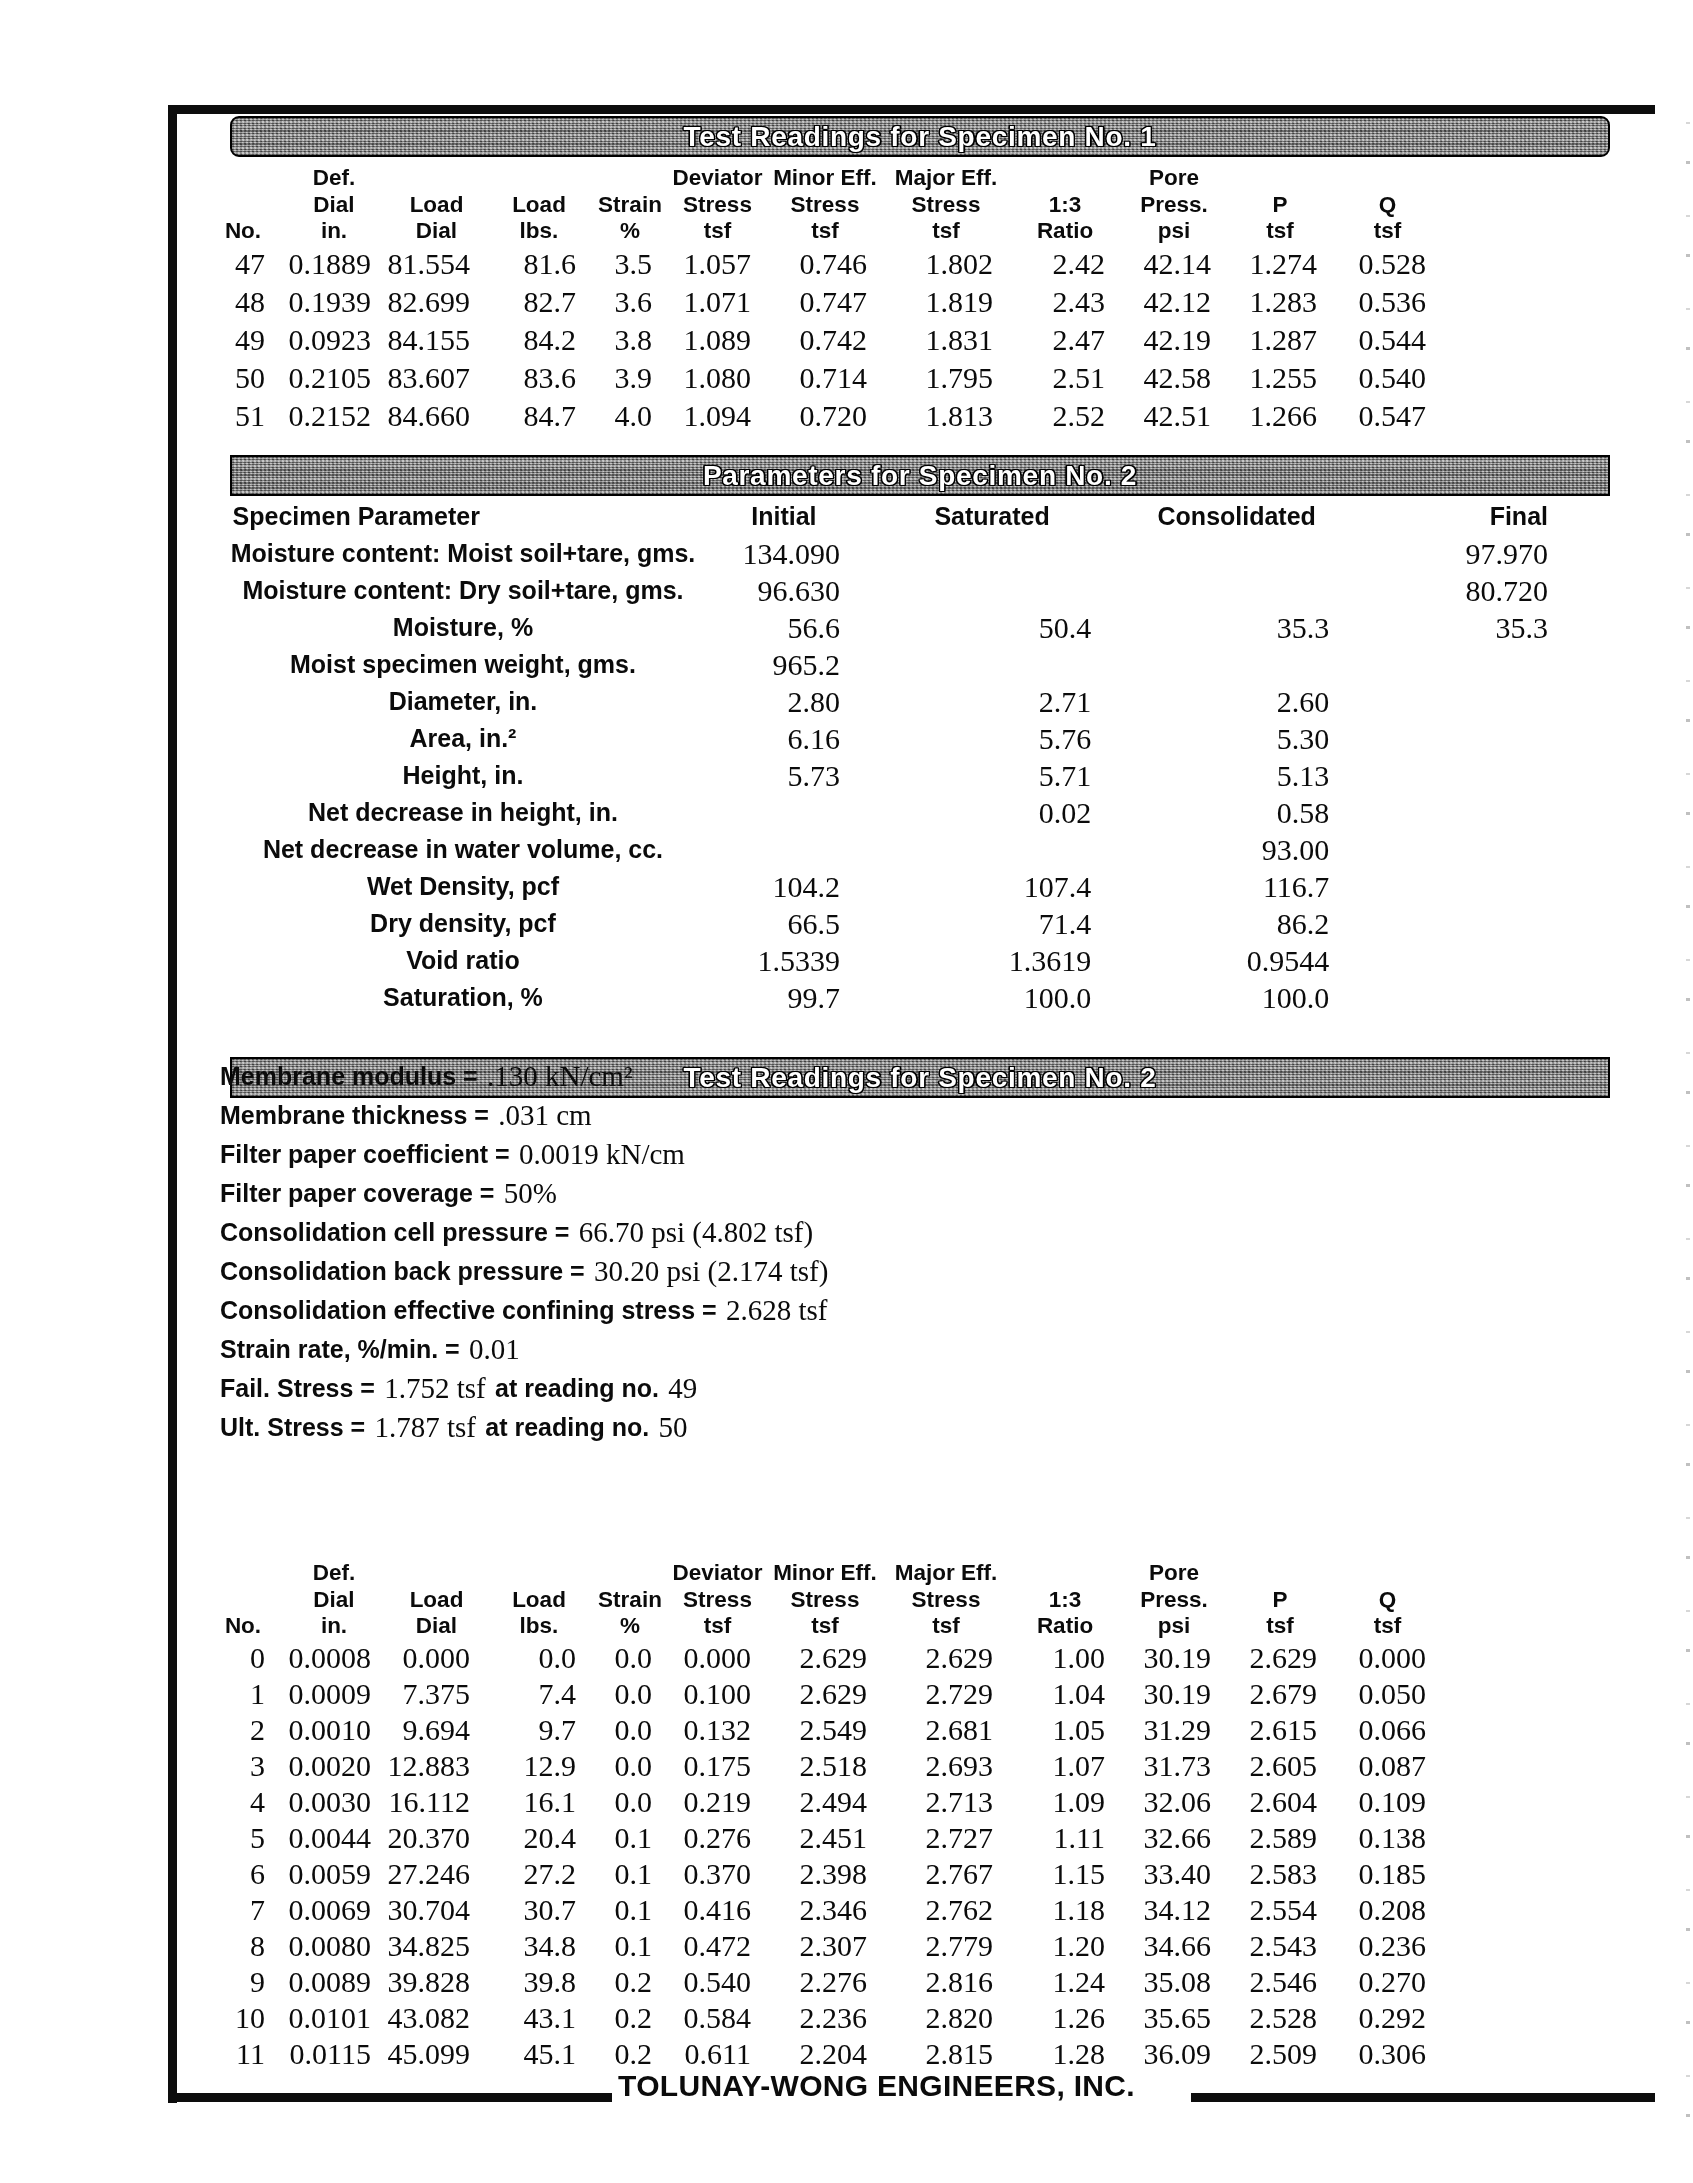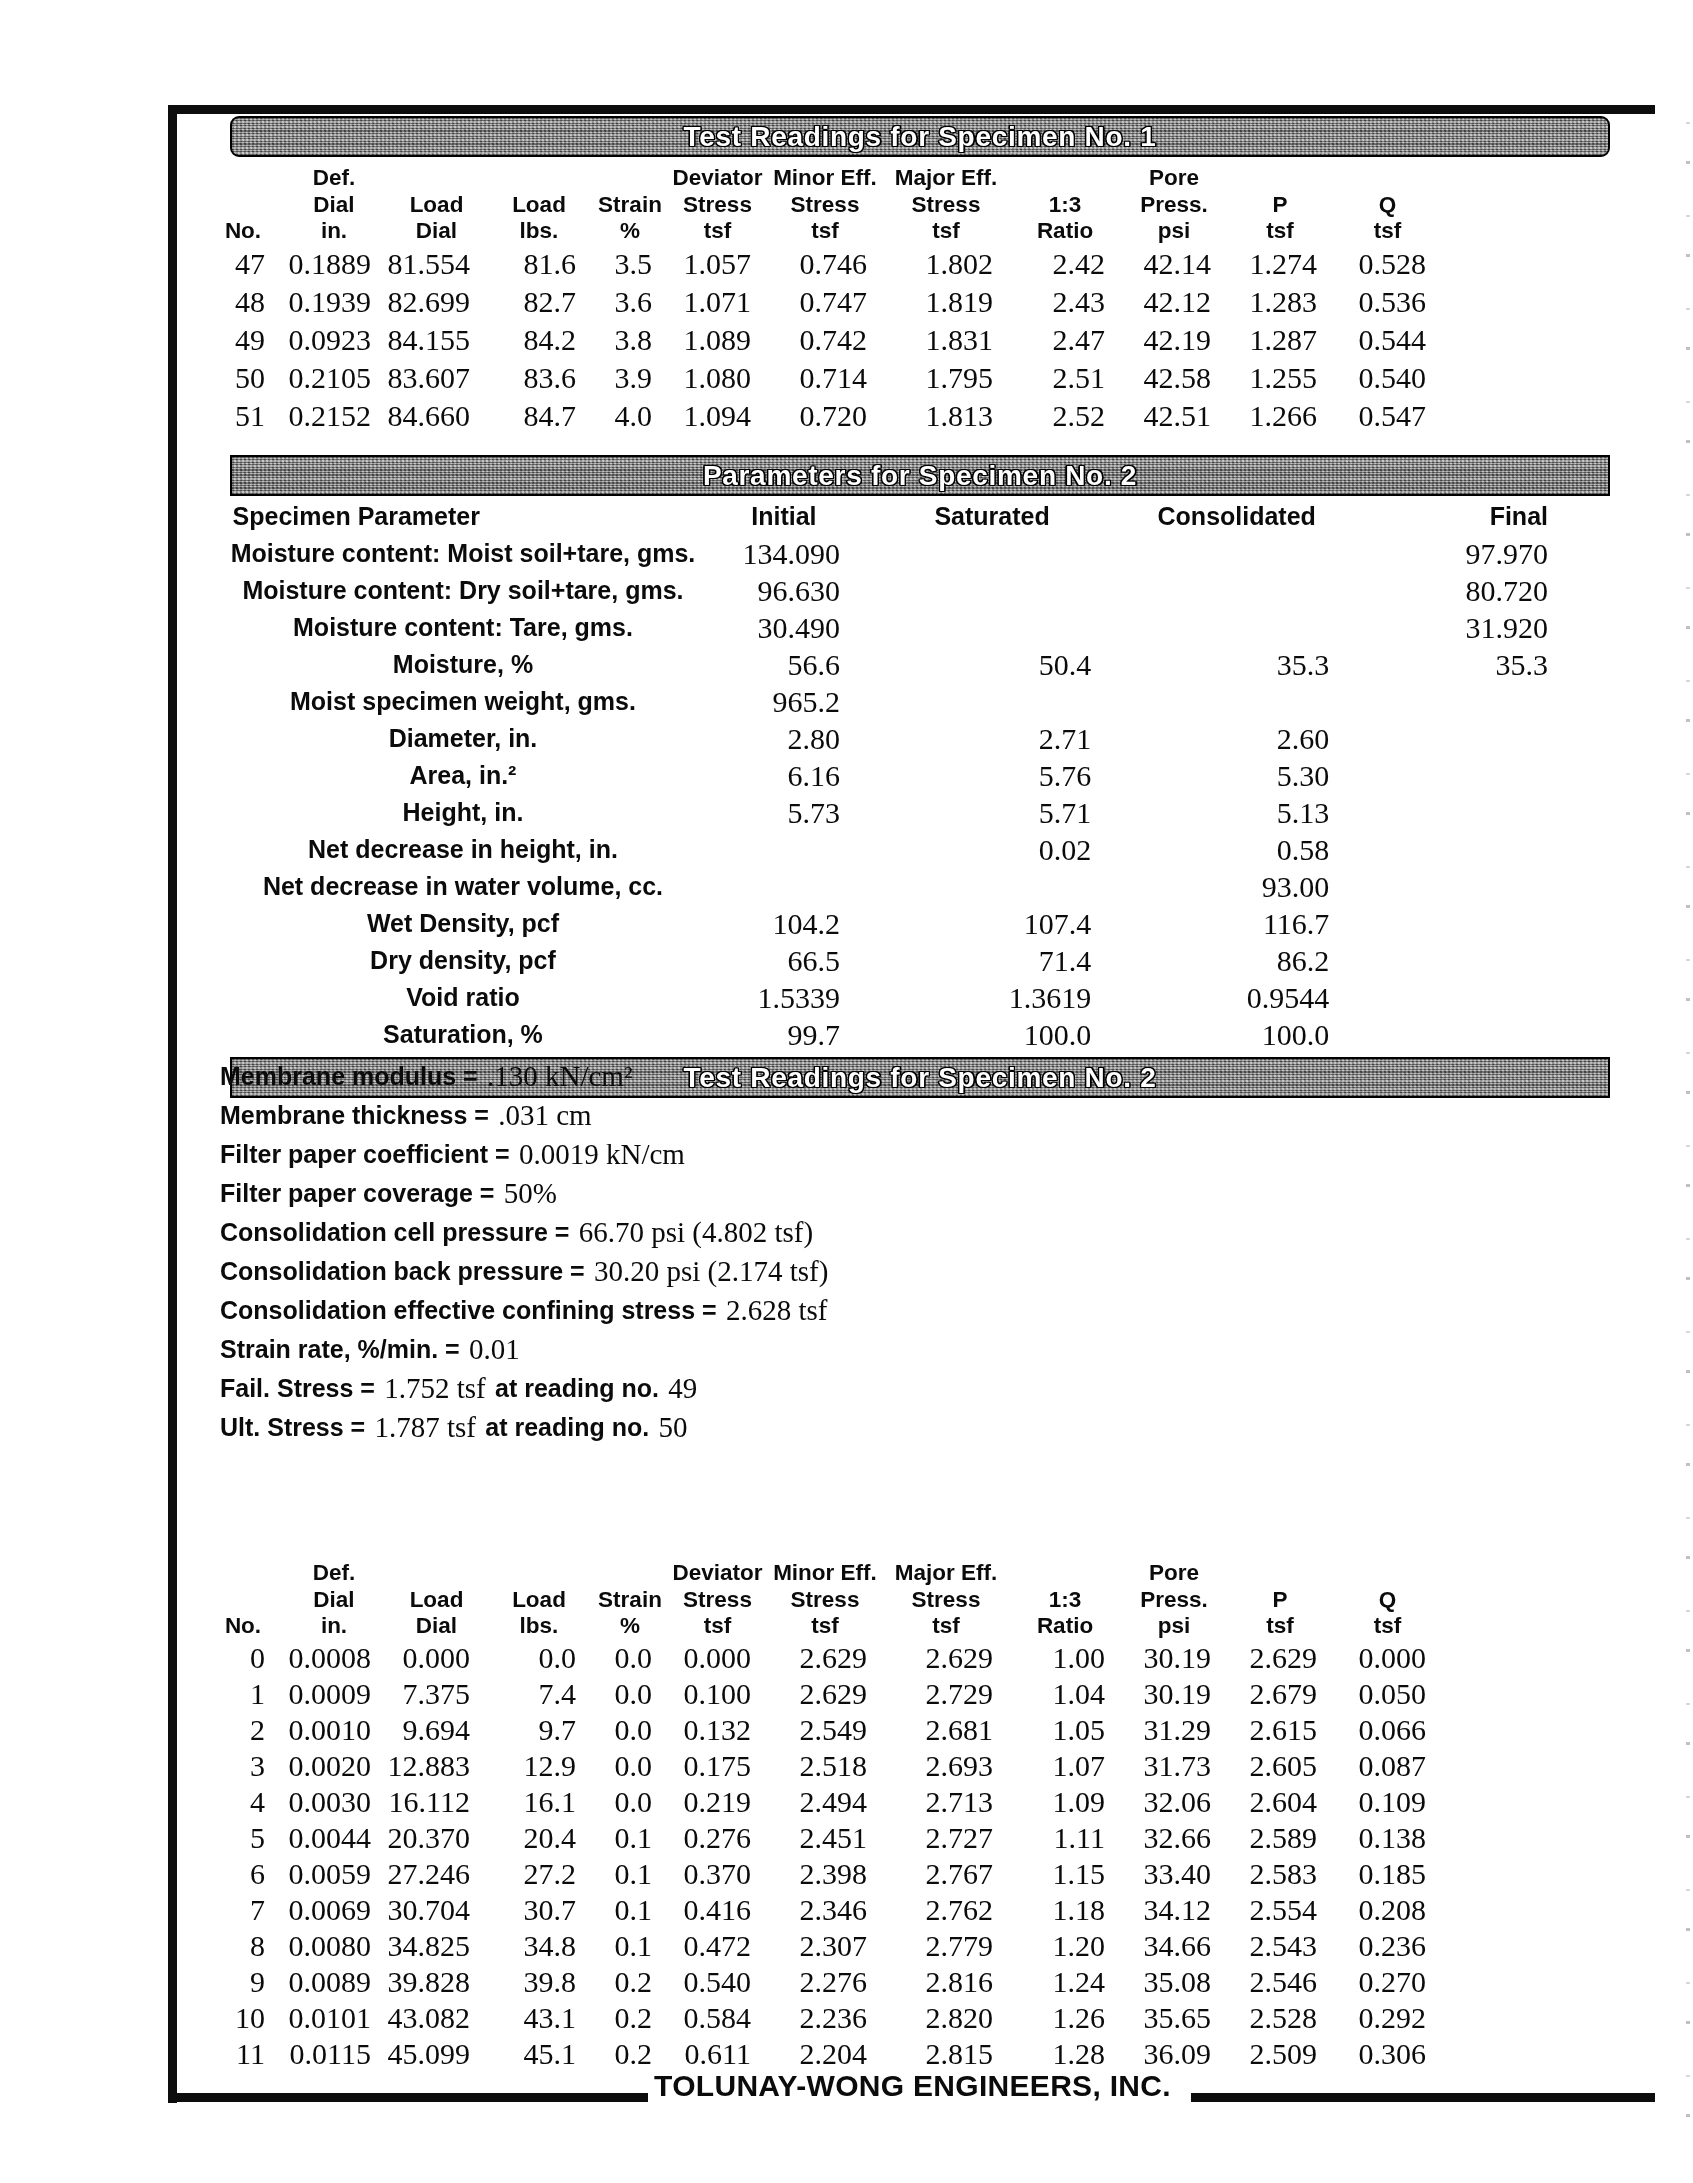--- a/index.html
+++ b/index.html
@@ -88,21 +88,21 @@
 
   
   #info-block { position:absolute; left:220px; top:1057px; }
   .info-line { height:39px; display:flex; align-items:center; white-space:nowrap; }
   .info-line .lbl { font:bold 25px "Liberation Sans", sans-serif; }
   .info-line .val { font:29px "Liberation Serif", serif;text-align:center; }
   .info-line span + span { margin-left:9.3px; }
 
   
   #footer-text {
-    position:absolute; left:648px; top:2069px; width:529px; text-align:center;
+    position:absolute; left:612px; top:2069px; width:529px; text-align:center;
     font:bold 30px "Liberation Sans", sans-serif; letter-spacing:0.3px; color:#0b0b0b;
     background:#fff;
   }
 </style>
 </head>
 <body>
 
 <div class="frame" id="frame-left"></div>
 <div class="frame" id="frame-top"></div>
 <div class="frame" id="frame-bot-l"></div>
@@ -255,27 +255,20 @@
         <td>97.970</td>
       </tr>
       <tr>
         <td class="p-label">Moisture content: Dry soil+tare, gms.</td>
         <td>96.630</td>
         <td></td>
         <td></td>
         <td>80.720</td>
       </tr>
       <tr>
-        <td class="p-label">Moisture content: Tare, gms.</td>
-        <td>30.490</td>
-        <td></td>
-        <td></td>
-        <td>31.920</td>
-      </tr>
-      <tr>
         <td class="p-label">Moisture, %</td>
         <td>56.6</td>
         <td>50.4</td>
         <td>35.3</td>
         <td>35.3</td>
       </tr>
       <tr>
         <td class="p-label">Moist specimen weight, gms.</td>
         <td>965.2</td>
         <td></td>

